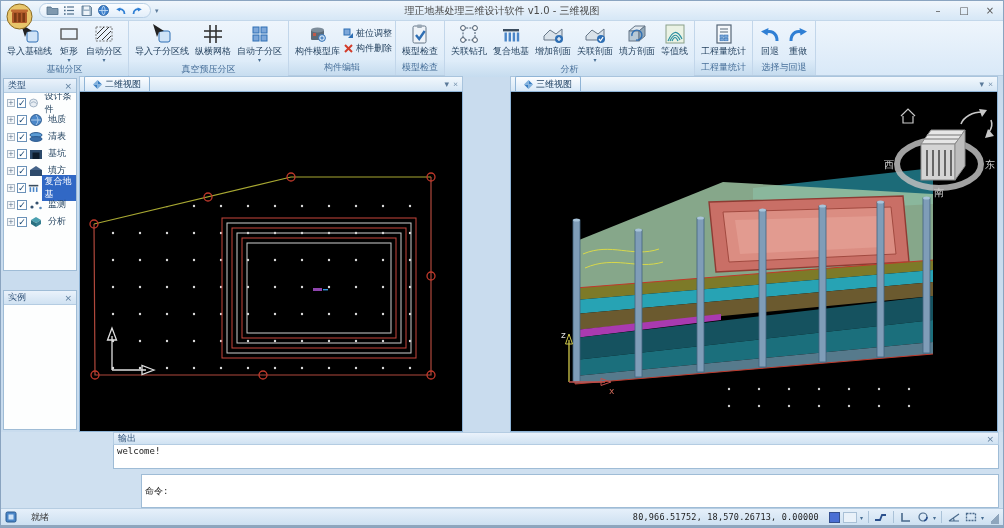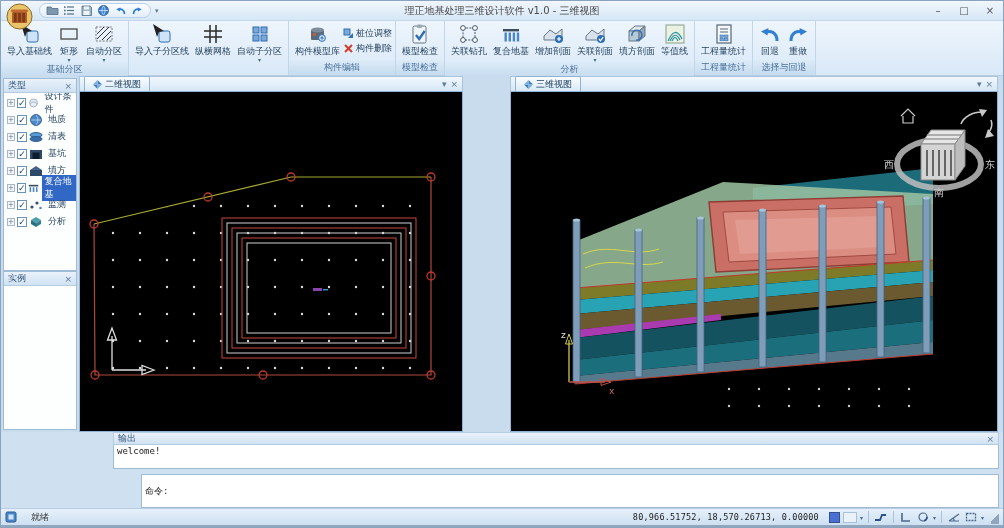--- a/index.html
+++ b/index.html
@@ -37,21 +37,21 @@
   .dd { font-size:6px; color:#466c92; line-height:4px; }
   .rlabelbar { text-align:center; color:#48709a; background:linear-gradient(#dcebf8,#c6dcef);
                padding:1px 2px; font-size:9px; white-space:nowrap; }
   .rcol { display:flex; flex-direction:column; justify-content:center; gap:2px; }
   .rsmall { display:flex; align-items:center; gap:2px; color:#1e3c5a; white-space:nowrap; }
   .rsmall .ris { width:11px; height:11px; }
   .rfill { flex:1; }
 
   
   .main { height:356px; display:flex; background:#c9dcee; }
-  .sidebar { width:112px; display:flex; flex-direction:column; padding:2px 2px 2px 2px; gap:0; }
+  .sidebar { width:112px; display:flex; flex-direction:column; padding:2px 2px 2px 2px; gap:19px; }
   .panel { background:#fff; border:1px solid #9fbcd6; display:flex; flex-direction:column; }
   .panel.types { height:193px; }
   .panel.instances { flex:1; }
   .phead { height:14px; background:linear-gradient(#eaf2fb,#d0e2f2); border-bottom:1px solid #b4cce2;
            display:flex; align-items:center; padding:0 4px; color:#2c4f76; }
   .pclose { margin-left:auto; color:#5a7a9a; font-size:9px; }
   .pbody { flex:1; overflow:hidden; background:#fdfefe; padding-top:1px; }
   .trow { height:17px; display:flex; align-items:center; gap:2px; padding-left:3px; }
   .texp { width:8px; height:8px; border:1px solid #aab8c6; color:#5a7088; font-size:7px; line-height:6px;
           text-align:center; background:#f4f7fa; }
@@ -61,21 +61,21 @@
   .tlab { padding:0 3px; }
   .trow.selected .tlab { background:#3168c5; color:#fff; }
 
   .workspace { flex:1; display:flex; }
   .viewport { display:flex; flex-direction:column; background:#c9dcee; }
   .v2d { width:384px; }
   .v3d { flex:1;margin-left:42px; }
   .vsplit { width:5px; }
   .rstrip { width:5px; }
   .vtabbar { height:16px; background:linear-gradient(#f2f8fd,#d5e6f5); border:1px solid #a9c4dd;
-             border-bottom:1px solid #8fb4d6; display:flex; align-items:flex-end; }
+             border-bottom:1px solid #8fb4d6; display:flex; align-items:flex-end;font-family:Liberation Serif, serif; }
   .vtab { height:15px; display:flex; align-items:center; gap:3px; padding:0 8px;
           background:linear-gradient(#fdfeff,#d8e9f8); border:1px solid #8fb4d6; border-bottom:none;
           margin-left:4px; color:#16395c; border-radius:2px 2px 0 0; }
   .vtabctl { margin-left:auto; display:flex; gap:4px; padding:0 4px 2px; color:#5a7a9a; }
   .canvas { flex:1; background:#000; border:1px solid #8fb4d6; border-top:none; overflow:hidden; }
   .canvas svg { display:block; }
 
   
   .output { height:76px; margin-left:112px; margin-right:4px; display:flex; flex-direction:column; }
   .ohead { height:13px; background:linear-gradient(#eaf2fb,#d0e2f2); border:1px solid #b4cce2;
@@ -236,20 +236,21 @@
                 <rect x="4" y="4" width="6" height="6"></rect>
                 <rect x="12" y="4" width="6" height="6"></rect>
                 <rect x="4" y="12" width="6" height="6"></rect>
                 <rect x="12" y="12" width="6" height="6"></rect>
               </g>
             </svg>
           <span class="rlab">自动子分区</span>
           <span class="dd">▾</span>
         </div>
       </div>
+      <div class="rlabelbar">真空预压分区</div>
     </div>
 
     <div class="rgroup">
       <div class="rbuttons">
         <div class="rbtn">
           <svg class="ric" viewBox="0 0 22 22">
               <rect x="4" y="7" width="13" height="10" rx="1" fill="#5a6a78"></rect>
               <ellipse cx="10.5" cy="7" rx="6.5" ry="2.5" fill="#7d8d9b"></ellipse>
               <rect x="6" y="10" width="3" height="3" fill="#c05a4a"></rect>
               <circle cx="15" cy="15" r="3.4" fill="#cfe3f7" stroke="#2f6fb4"></circle>

